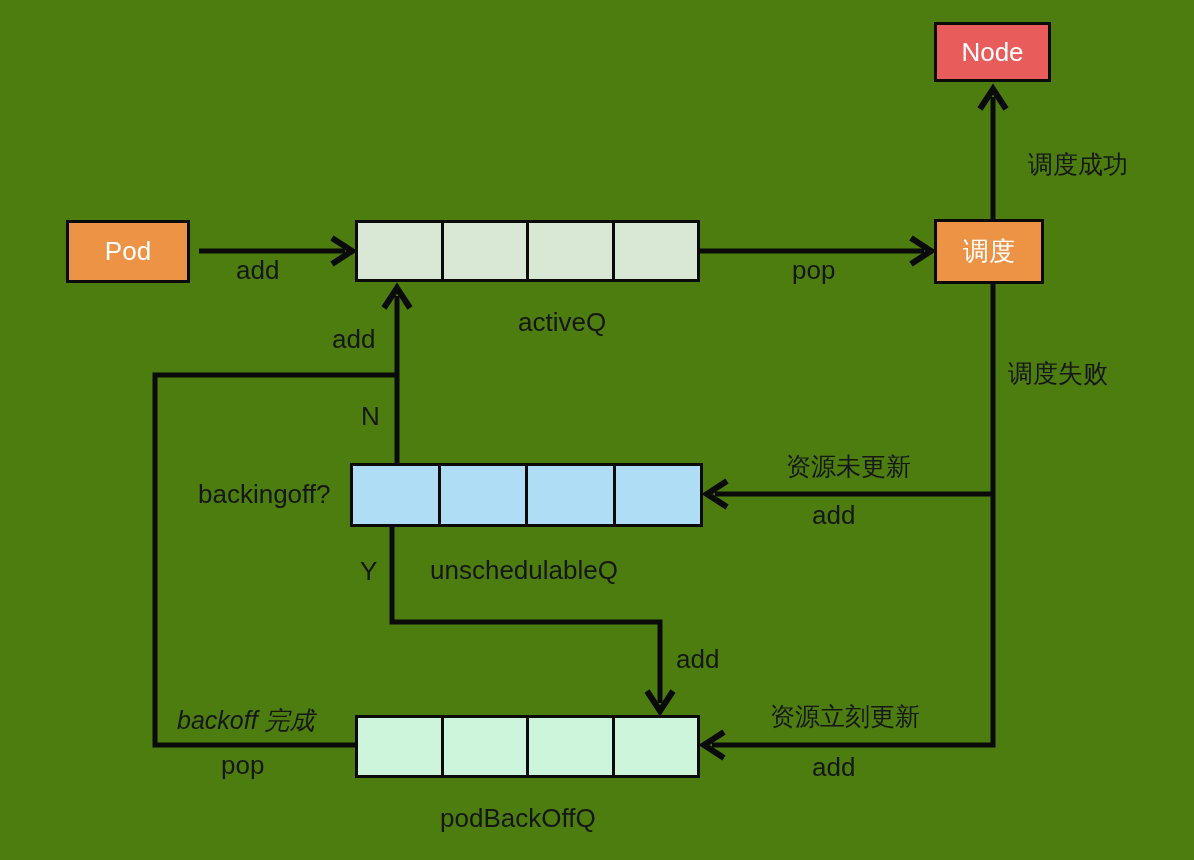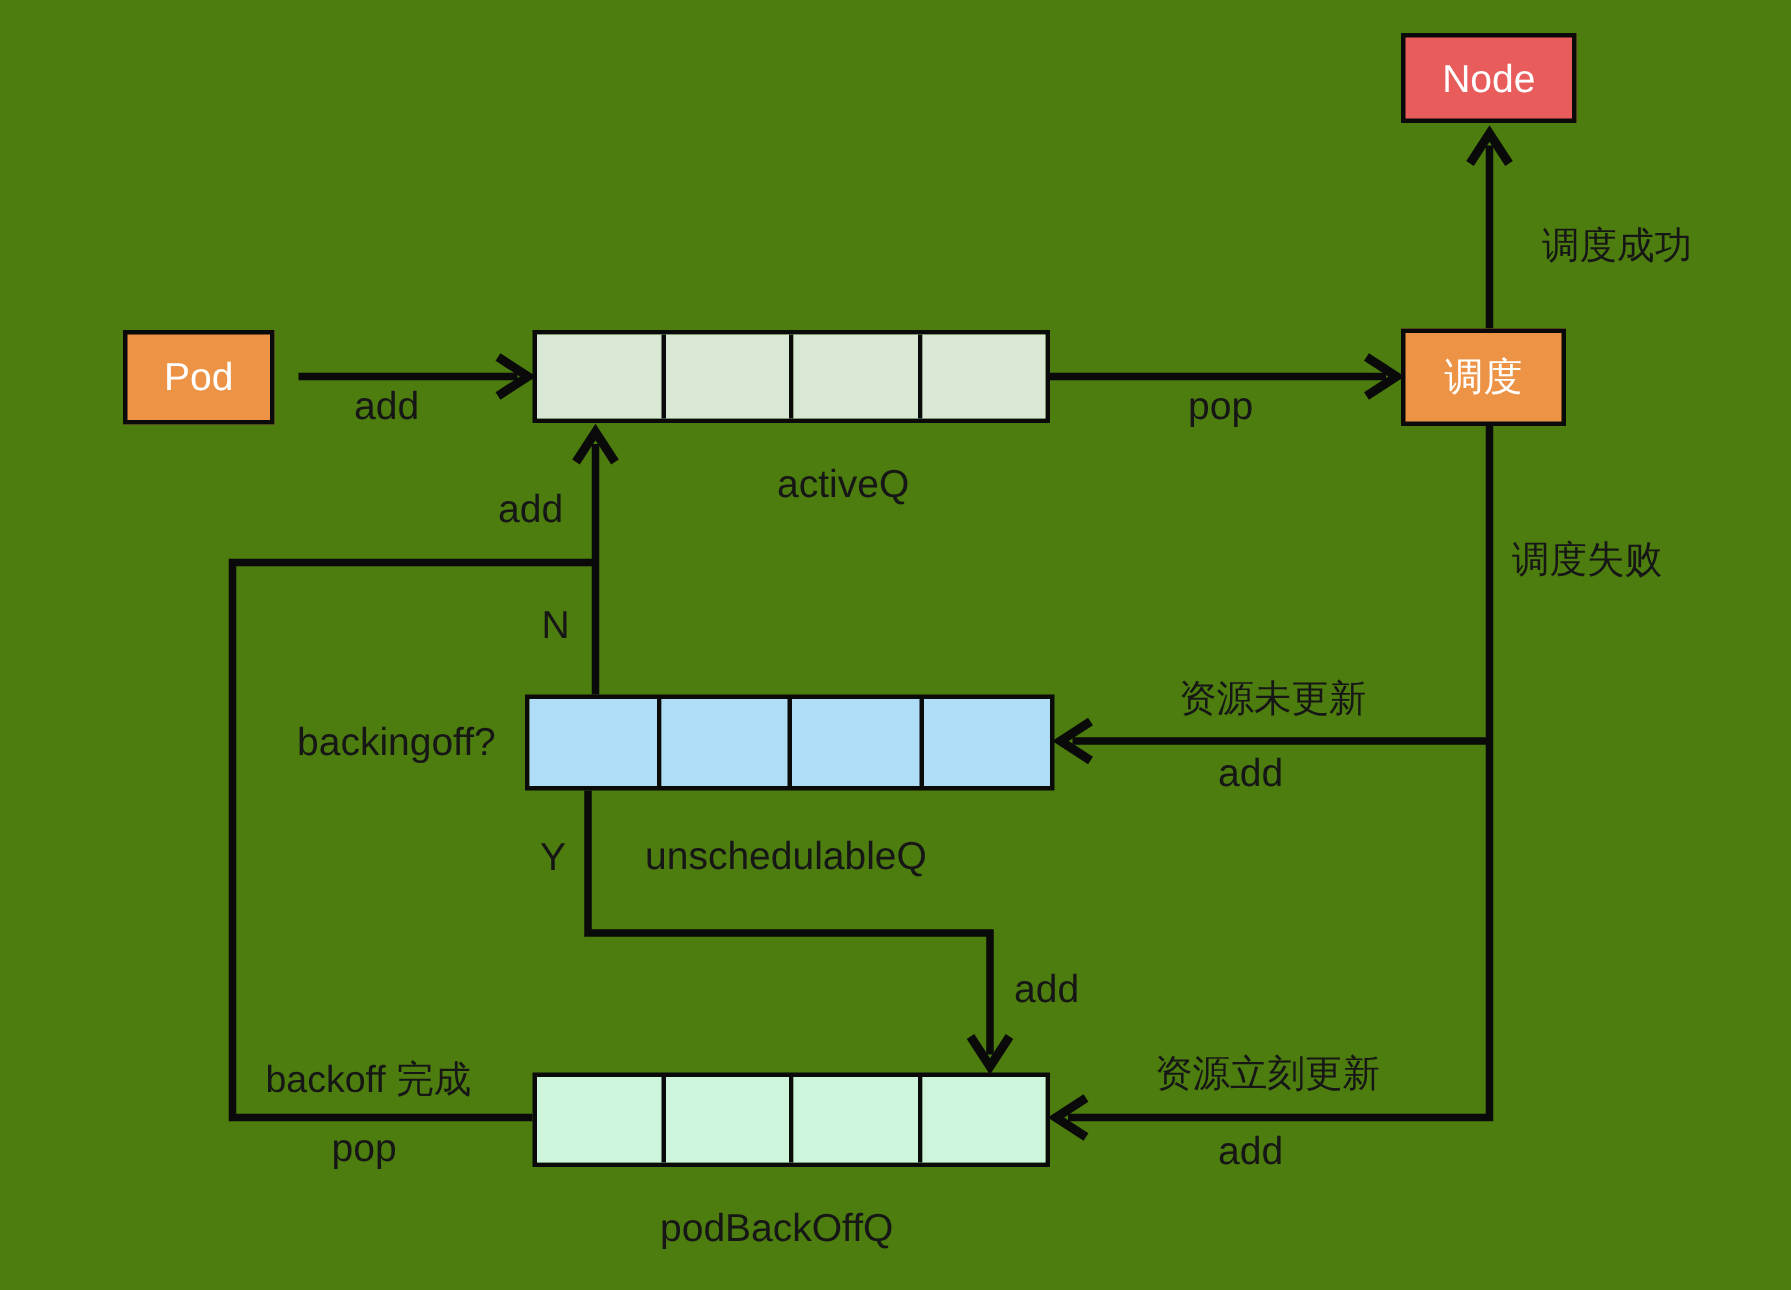--- a/index.html
+++ b/index.html
@@ -17,21 +17,21 @@
     position:relative;width:1194px;height:860px;background:#4d7c0f;overflow:hidden;
   }
   .wire-layer{position:absolute;left:0;top:0;width:1194px;height:860px;}
   .wire{stroke:var(--line);stroke-width:5;fill:none;stroke-linejoin:miter;}
   .arrowhead{stroke:var(--line);stroke-width:6;fill:none;stroke-linejoin:miter;}
   .box{
     position:absolute;display:flex;align-items:center;justify-content:center;
     border:3px solid var(--line);color:#ffffff;font-size:26px;box-sizing:border-box;
   }
   .box-node{left:934px;top:22px;width:117px;height:60px;background:var(--node-fill);}
-  .box-pod{left:82px;top:220px;width:101px;height:63px;background:var(--orange-fill);}
+  .box-pod{left:66px;top:220px;width:124px;height:63px;background:var(--orange-fill);}
   .box-sched{left:934px;top:219px;width:110px;height:65px;background:var(--orange-fill);}
   .queue{
     position:absolute;display:flex;border:3px solid var(--line);box-sizing:border-box;
   }
   .queue .cell{flex:1;border-right:3px solid var(--line);}
   .queue .cell:last-child{border-right:none;}
   .q-active{left:355px;top:220px;width:345px;height:62px;}
   .q-active .cell{background:var(--activeq-fill);}
   .q-unsched{left:350px;top:463px;width:353px;height:64px;}
   .q-unsched .cell{background:var(--unschedulableq-fill);}
@@ -115,17 +115,17 @@
   <div class="lbl lbl-cn" style="left:1008px;top:360px;">调度失败</div>
   <div class="lbl lbl-cn" style="left:786px;top:453px;">资源未更新</div>
   <div class="lbl" style="left:812px;top:501px;">add</div>
   <div class="lbl lbl-cn" style="left:770px;top:703px;">资源立刻更新</div>
   <div class="lbl" style="left:812px;top:753px;">add</div>
   <div class="lbl" style="left:198px;top:480px;">backingoff?</div>
   <div class="lbl" style="left:361px;top:402px;">N</div>
   <div class="lbl" style="left:332px;top:325px;">add</div>
   <div class="lbl" style="left:360px;top:557px;">Y</div>
   <div class="lbl" style="left:676px;top:645px;">add</div>
-  <div class="lbl lbl-cn" style="left:177px;top:707px;">backoff 完成</div>
+  <div class="lbl lbl-cn" style="left:177px;top:707px;font-style:italic;">backoff 完成</div>
   <div class="lbl" style="left:221px;top:751px;">pop</div>
 
 
 </div>
 
 </body></html>

